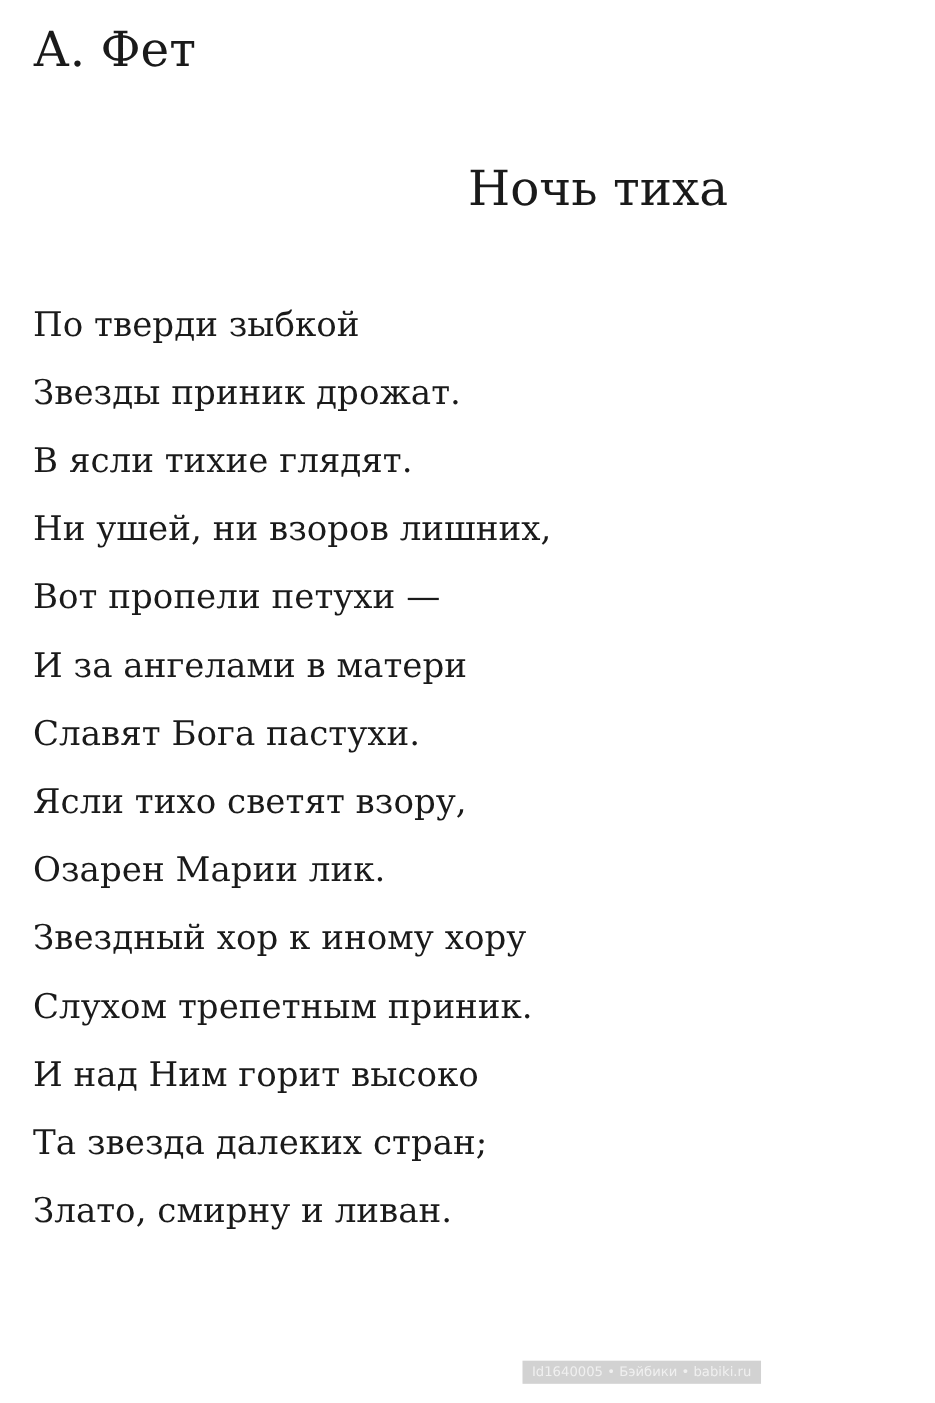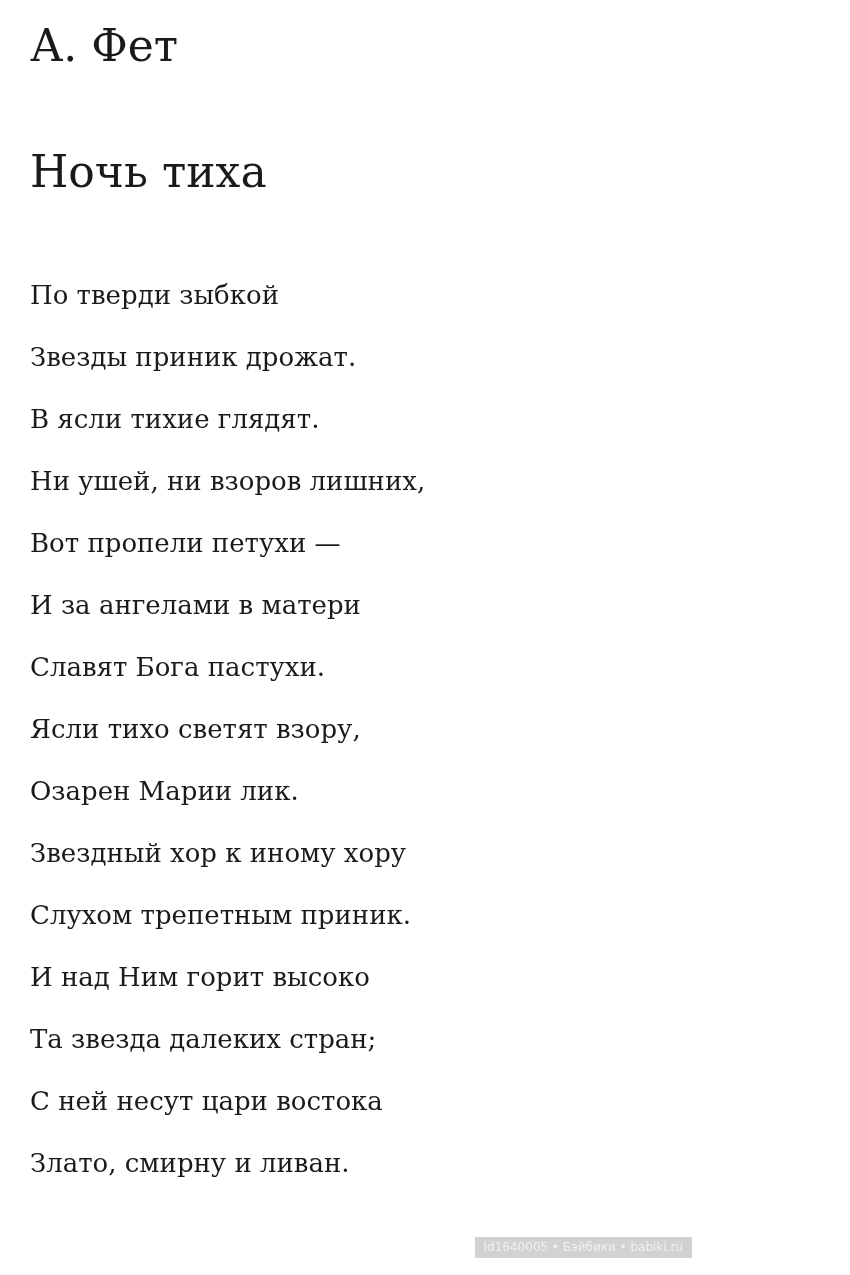--- a/index.html
+++ b/index.html
@@ -26,27 +26,28 @@
     line-height: 52px;
     font-weight: 400;
     color: #1a1a1a;
   }
   .title {
     margin: 74px 0 17px 0;
     font-size: 44px;
     line-height: 52px;
     font-weight: 400;
     color: #1a1a1a;
+    text-align: right;
   }
   .poem {
     margin-top: 66px;
   }
   .poem .line {
     margin: 0;
-    font-size: 26px;
+    font-size: 31px;
     line-height: 62px;
     font-weight: 400;
     white-space: nowrap;
     color: #1a1a1a;
   }
   .watermark {
     position: absolute;
     right: 0;
     bottom: 17px;
     height: 21px;
@@ -73,18 +74,17 @@
       <p class="line">Ни ушей, ни взоров лишних,</p>
       <p class="line">Вот пропели петухи —</p>
       <p class="line">И за ангелами в матери</p>
       <p class="line">Славят Бога пастухи.</p>
       <p class="line">Ясли тихо светят взору,</p>
       <p class="line">Озарен Марии лик.</p>
       <p class="line">Звездный хор к иному хору</p>
       <p class="line">Слухом трепетным приник.</p>
       <p class="line">И над Ним горит высоко</p>
       <p class="line">Та звезда далеких стран;</p>
-      <p class="line">С ней несут цари востока</p>
       <p class="line">Злато, смирну и ливан.</p>
     </div>
   </div>
   <div class="watermark">Id1640005 • Бэйбики • babiki.ru</div>
 </div>
 
 </body></html>

